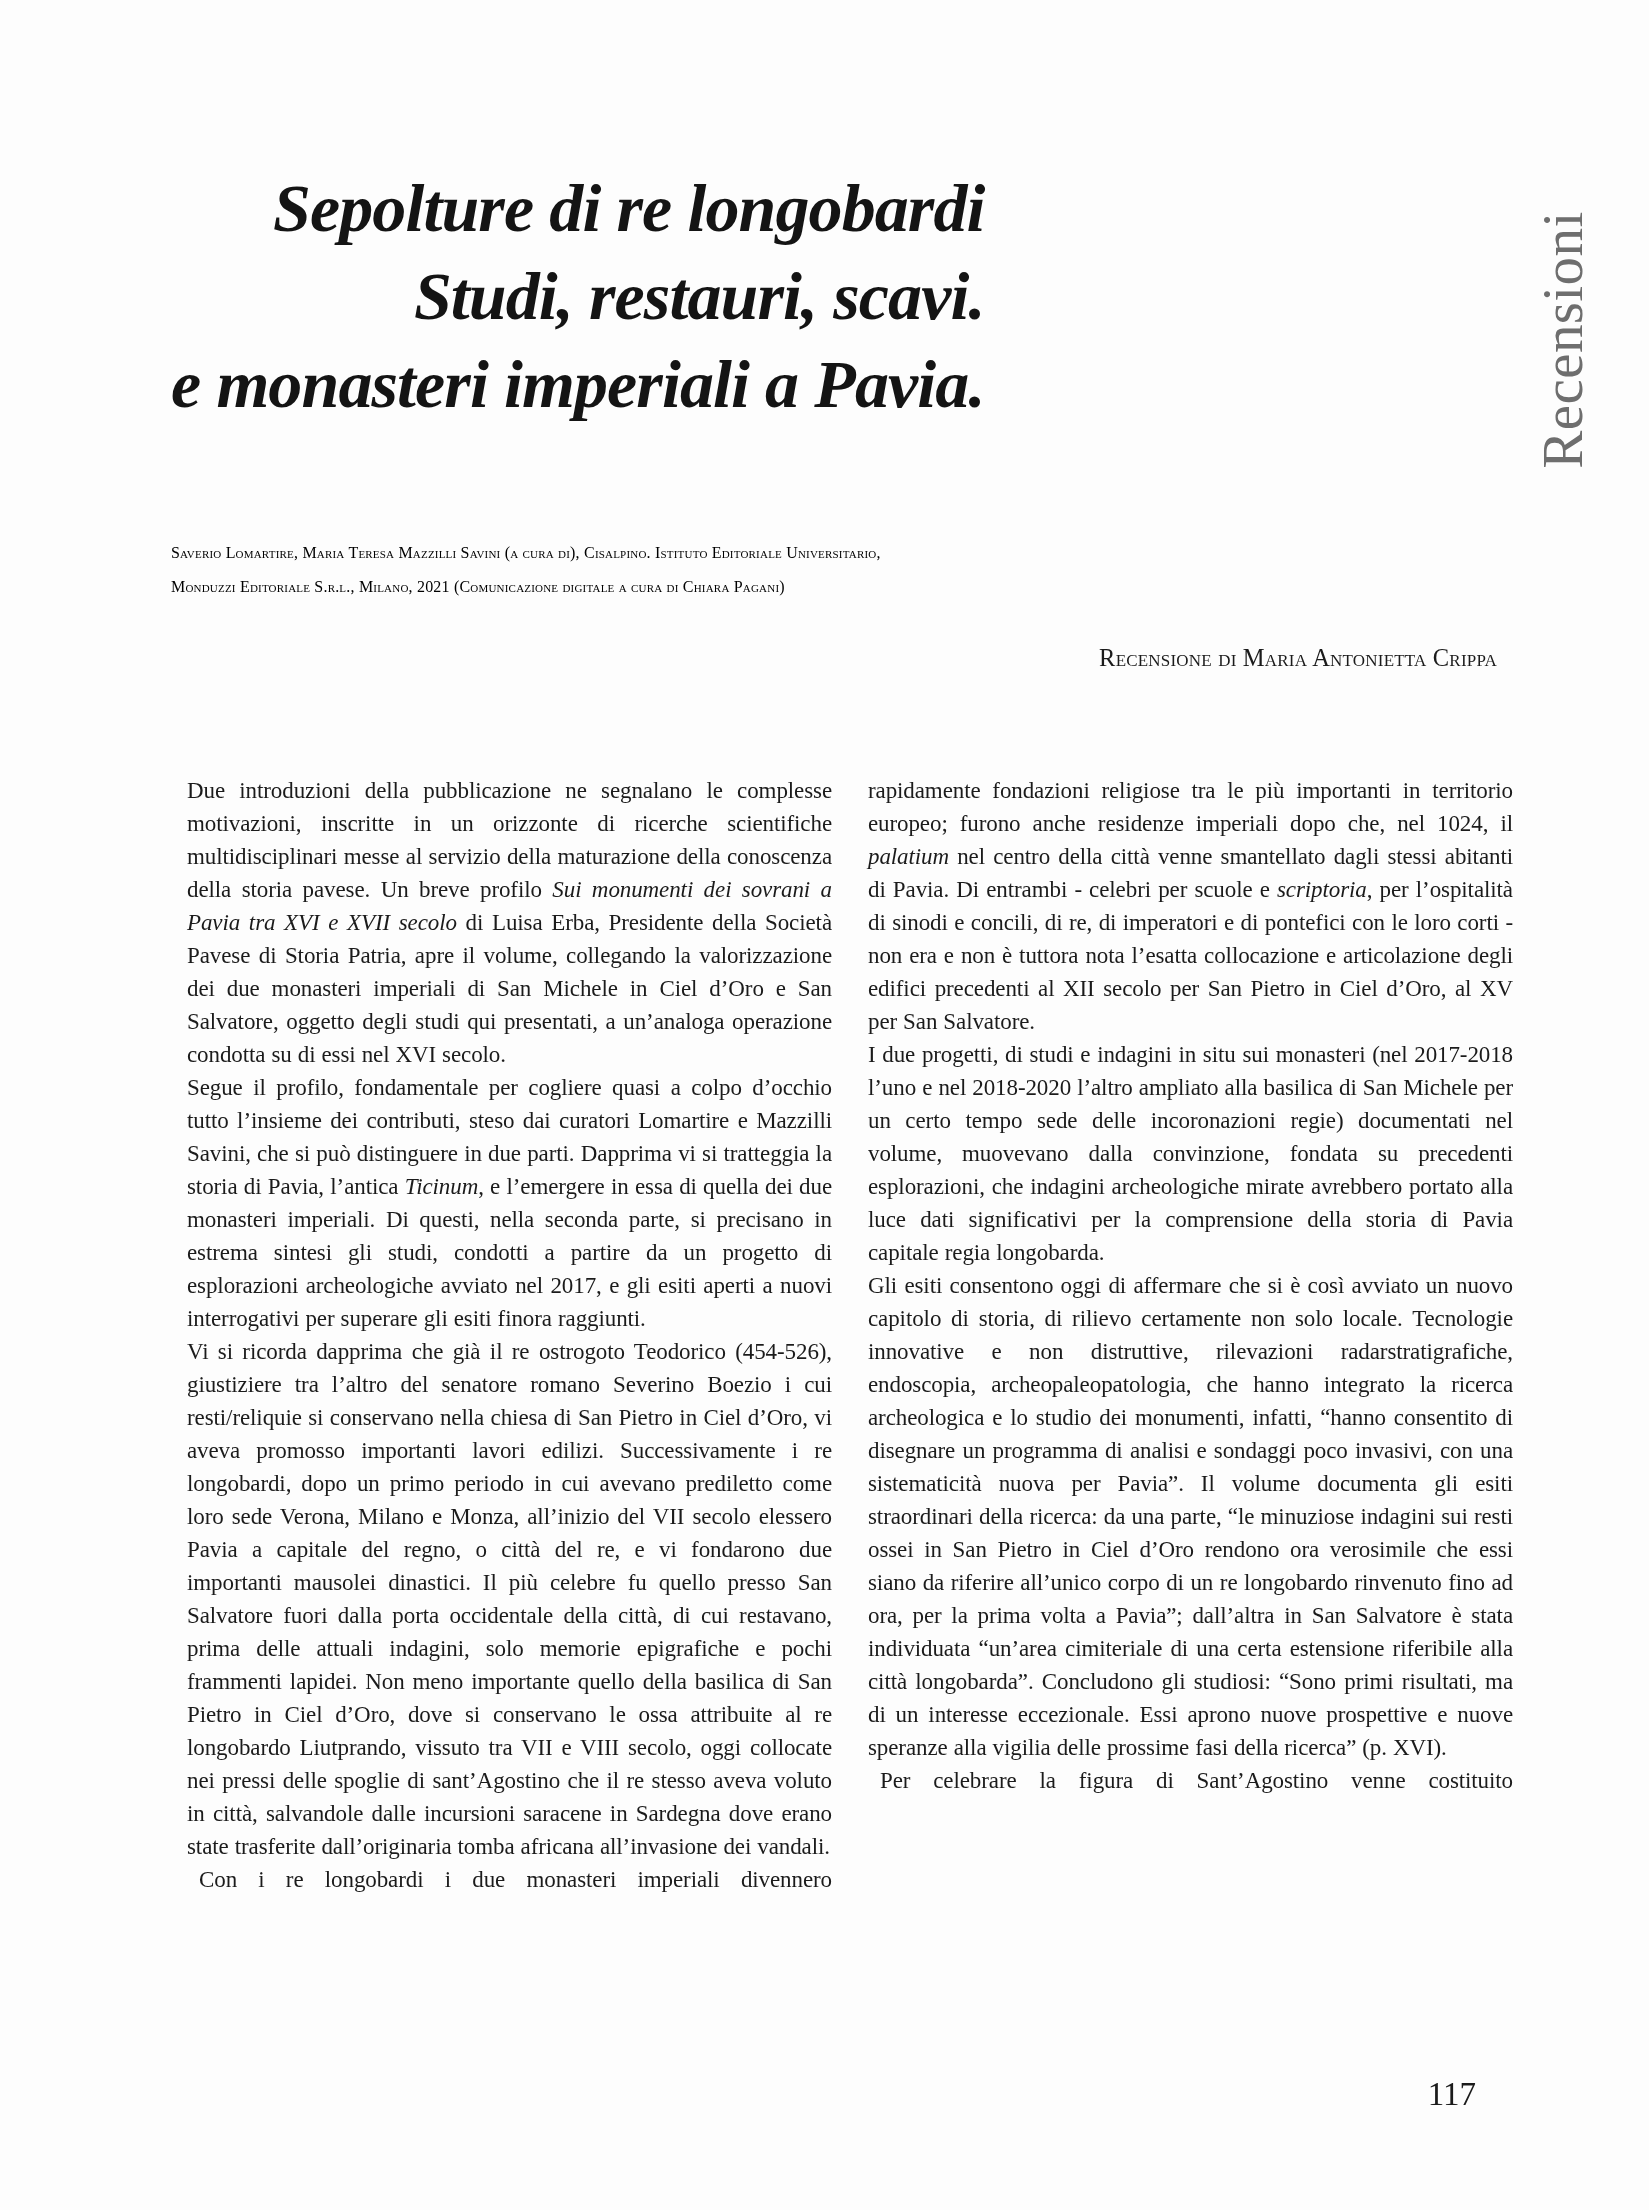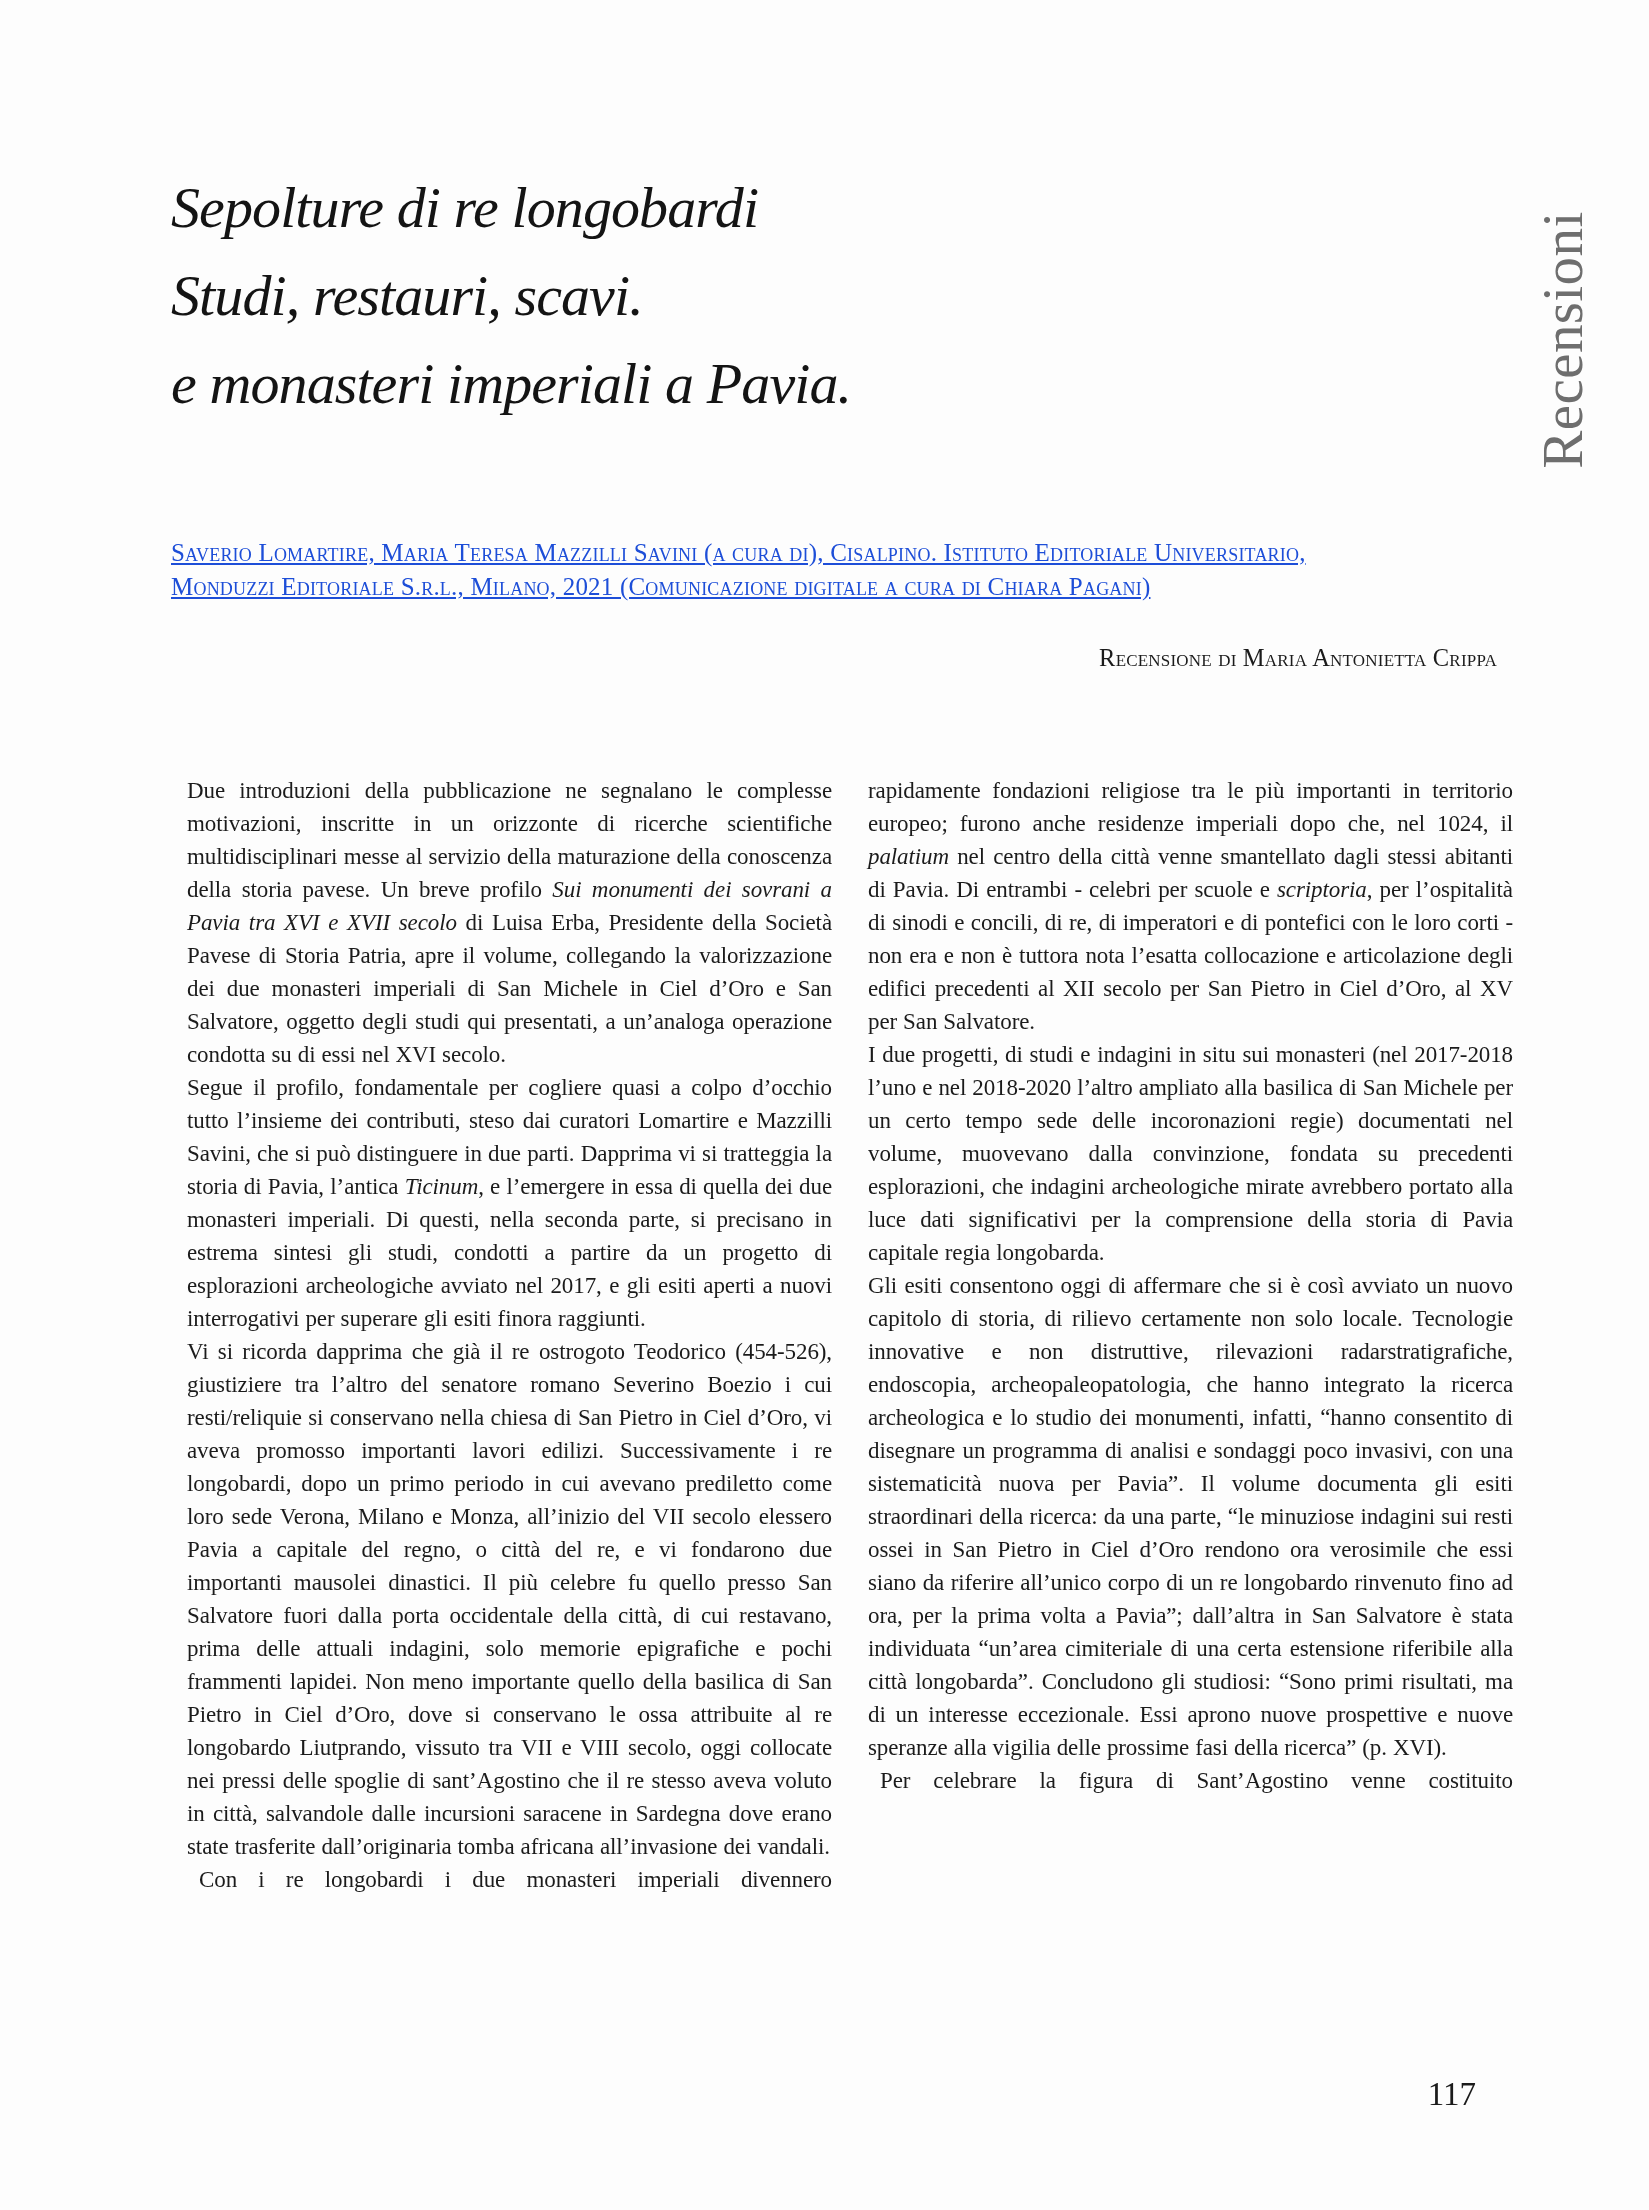--- a/index.html
+++ b/index.html
@@ -11,37 +11,37 @@
     background: #fdfdfd;
     font-family: "Liberation Serif", serif;
     color: #1b1b1b;
     overflow: hidden;
   }
   .title {
     position: absolute;
     left: 171px;
     top: 164px;
     font-style: italic;
-    font-weight: 400;
-    font-size: 58px;
+    font-weight: 700;
+    font-size: 68px;
     line-height: 88px;
     color: #141414;
     letter-spacing: -0.9px;
+    text-align: right;
   }
   .byline {
     position: absolute;
     left: 171px;
     top: 536px;
     width: 1330px;
     font-variant: small-caps;
-    font-size: 25px;
+    font-size: 16px;
     line-height: 34px;
     letter-spacing: 0.2px;
-    color: #1d4ed8;
-    text-decoration: underline;
+    color: #000000;
   }
   .byline .byline-line { white-space: nowrap; }
   .reviewer {
     position: absolute;
     left: 171px;
     top: 644px;
     width: 1326px;
     text-align: right;
     font-variant: small-caps;
     font-size: 24.5px;

